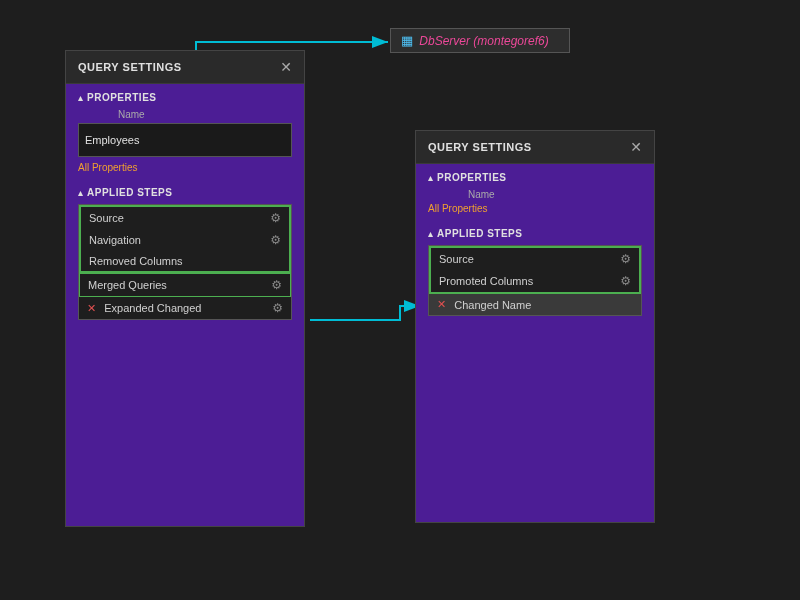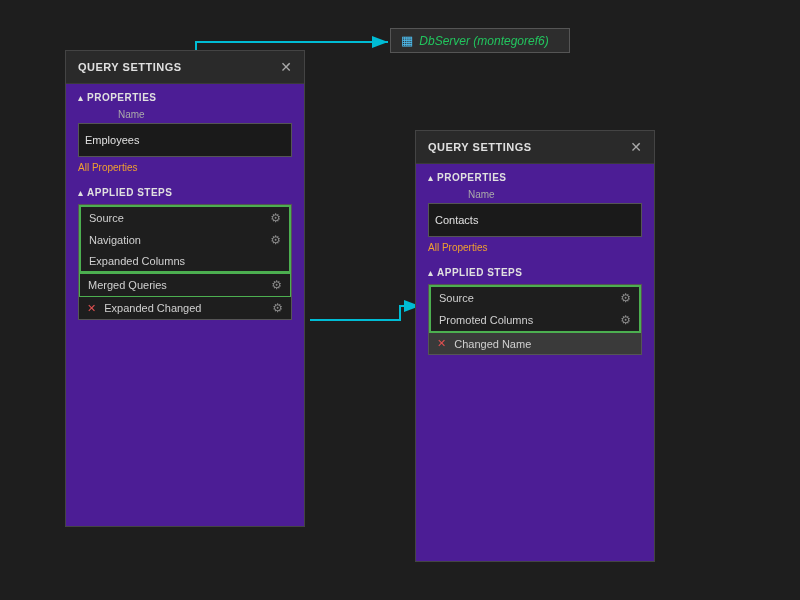--- a/index.html
+++ b/index.html
@@ -23,21 +23,21 @@
       align-items: center;
       gap: 6px;
       padding: 4px 10px;
       min-width: 180px;
     }
     .db-badge-icon {
       color: #4fc3f7;
       font-size: 13px;
     }
     .db-badge-text {
-      color: #22c55e;
+      color: #ec4899;
       font-style: italic;
       font-size: 12px;
     }
 
     
     .qs-panel {
       position: absolute;
       background: #4c1d95;
       border: 1px solid #444;
       width: 240px;
@@ -214,21 +214,21 @@
           <span class="step-gear">⚙</span>
         </div>
         <div class="step-item">
           <span class="step-left">
             <span>Navigation</span>
           </span>
           <span class="step-gear">⚙</span>
         </div>
         <div class="step-item">
           <span class="step-left">
-            <span>Expanded Columns</span>
+            <span>Removed Columns</span>
           </span>
         </div>
       </div>
 
       <div class="step-item selected-green">
         <span class="step-left">
           <span>Merged Queries</span>
         </span>
         <span class="step-gear">⚙</span>
       </div>
@@ -251,21 +251,20 @@
     <span class="qs-title">QUERY SETTINGS</span>
     <span class="qs-close">✕</span>
   </div>
 
   <div class="qs-section">
     <div class="qs-section-header">
       <span class="qs-section-arrow">▴</span>
       <span class="qs-section-title">PROPERTIES</span>
     </div>
     <div class="qs-label">Name</div>
-    <input class="qs-name-input" type="text" value="Contacts" style="">
     <div class="qs-all-props">All Properties</div>
   </div>
 
   <div class="qs-steps-section">
     <div class="qs-section-header">
       <span class="qs-section-arrow">▴</span>
       <span class="qs-section-title">APPLIED STEPS</span>
     </div>
     <div class="steps-box">
 

